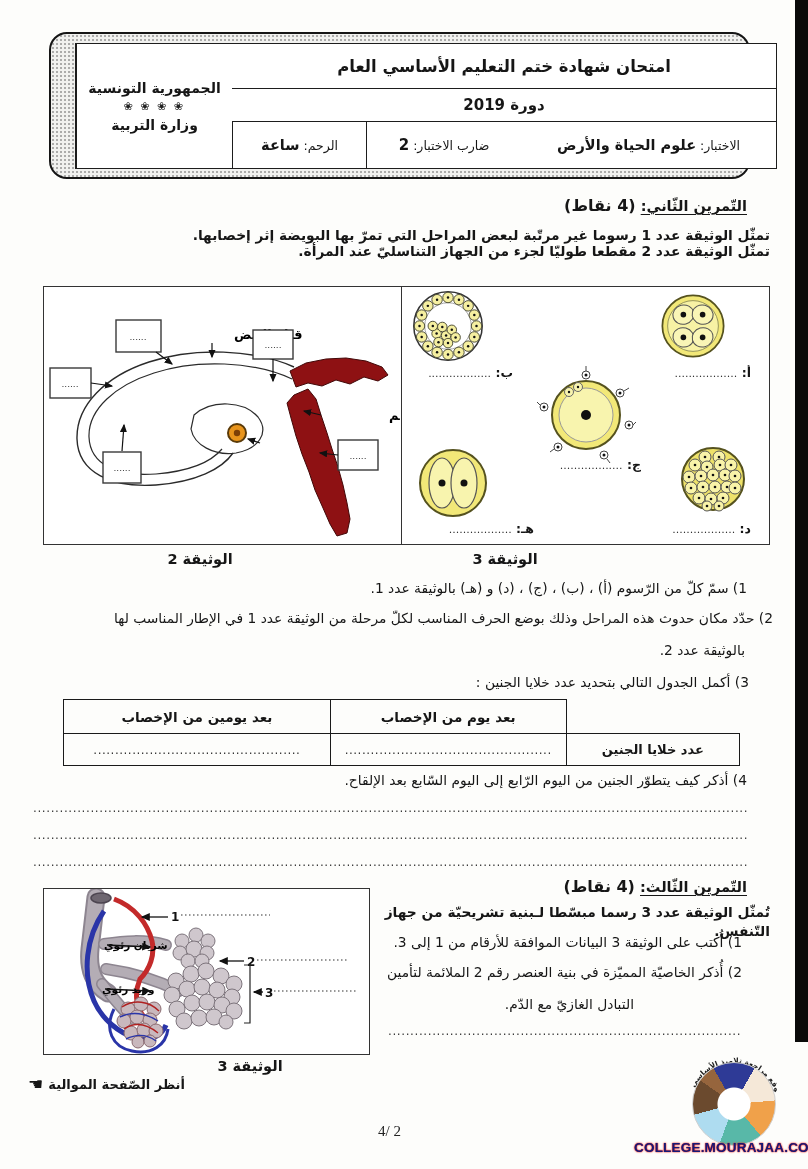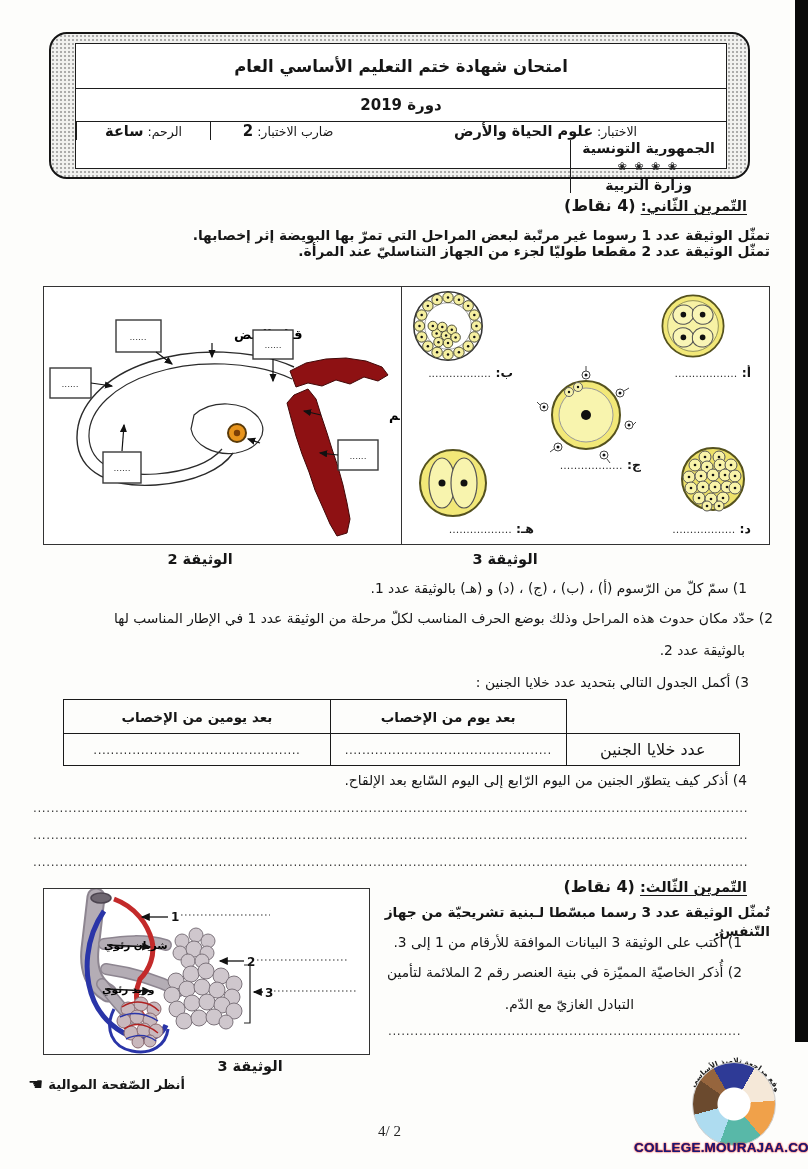--- a/index.html
+++ b/index.html
@@ -11,26 +11,26 @@
   .abs{position:absolute;}
   
   .hdr-outer{
     left:49px;top:32px;width:701px;height:147px;
     border:2px solid #151515;border-radius:18px;
     background-color:#f1f1ef;
     background-image:radial-gradient(#a8a8a8 0.7px, transparent 0.9px);
     background-size:4px 4px;
   }
   .hdr-inner{
-    position:absolute;left:24px;top:9px;width:652px;height:126px;
-    background:#ffffff;border:1.6px solid #1d1d1d;display:flex;flex-direction:column;
+    position:absolute;left:24px;top:9px;width:702px;height:126px;
+    background:#ffffff;border:1.6px solid #1d1d1d;display:flex;flex-direction:row;
   }
   .hdr-left{flex:1;display:flex;flex-direction:column;}
   .hdr-right{width:156px;border-left:1.6px solid #1d1d1d;display:flex;flex-direction:column;
-    align-items:center;justify-content:center;gap:4px;text-align:center;margin-left:32px;}
+    align-items:center;justify-content:center;gap:4px;text-align:center;}
   .hdr-row1{height:45px;border-bottom:1.4px solid #1d1d1d;display:flex;align-items:center;justify-content:center;
     font-weight:700;font-size:16.5px;}
   .hdr-row2{height:33px;border-bottom:1.4px solid #1d1d1d;display:flex;align-items:center;justify-content:center;
     font-weight:700;font-size:15px;}
   .hdr-row3{flex:1;display:flex;flex-direction:row;}
   .hdr-cell{display:flex;align-items:center;justify-content:center;font-size:12.5px;padding:0 4px;}
   .hdr-cell + .hdr-cell{border-left:1.4px solid #1d1d1d;}
   .c-dur{width:134px;}
   .c-coef{width:155px;}
   .c-subj{flex:1;}
@@ -49,21 +49,21 @@
   .divider{position:absolute;left:357px;top:0;bottom:0;width:0;border-left:1.2px solid #333;}
   .caption{font-weight:700;font-size:14.5px;text-align:center;}
   .stage-label{direction:rtl;text-align:right;font-size:12.5px;font-weight:700;white-space:nowrap;overflow:hidden;}
   .stage-label .dts{font-weight:400;font-size:11px;letter-spacing:0.5px;color:#333;}
   
   table.qtbl{border-collapse:collapse;width:677px;direction:rtl;}
   table.qtbl td{border:1.4px solid #1a1a1a;text-align:center;vertical-align:middle;}
   table.qtbl td.ghost{border:none;background:transparent;}
   .th{font-weight:700;font-size:13.5px;height:34px;}
   .tdots{font-size:12px;color:#333;letter-spacing:0.5px;height:32px;overflow:hidden;white-space:nowrap;}
-  .rowlab{font-weight:400;font-size:16px;}
+  .rowlab{font-weight:700;font-size:13px;}
   
   .nextpage{display:flex;align-items:center;gap:5px;font-size:13px;font-weight:700;}
   .hand{font-size:17px;line-height:1;}
   .pagenum{font-family:"Liberation Serif",serif;font-size:15px;color:#222;}
   .siteurl{font-family:"Liberation Sans",sans-serif;font-weight:700;font-size:13.5px;letter-spacing:0.2px;
     color:#141a78;text-align:center;
     text-shadow:0 0 1px #e01010,0 0 2px #ff3020;}
   .wheel{border-radius:50%;
     background:
       radial-gradient(circle at 50% 50%, #ffffff 0 16px, rgba(255,255,255,0) 17px),

